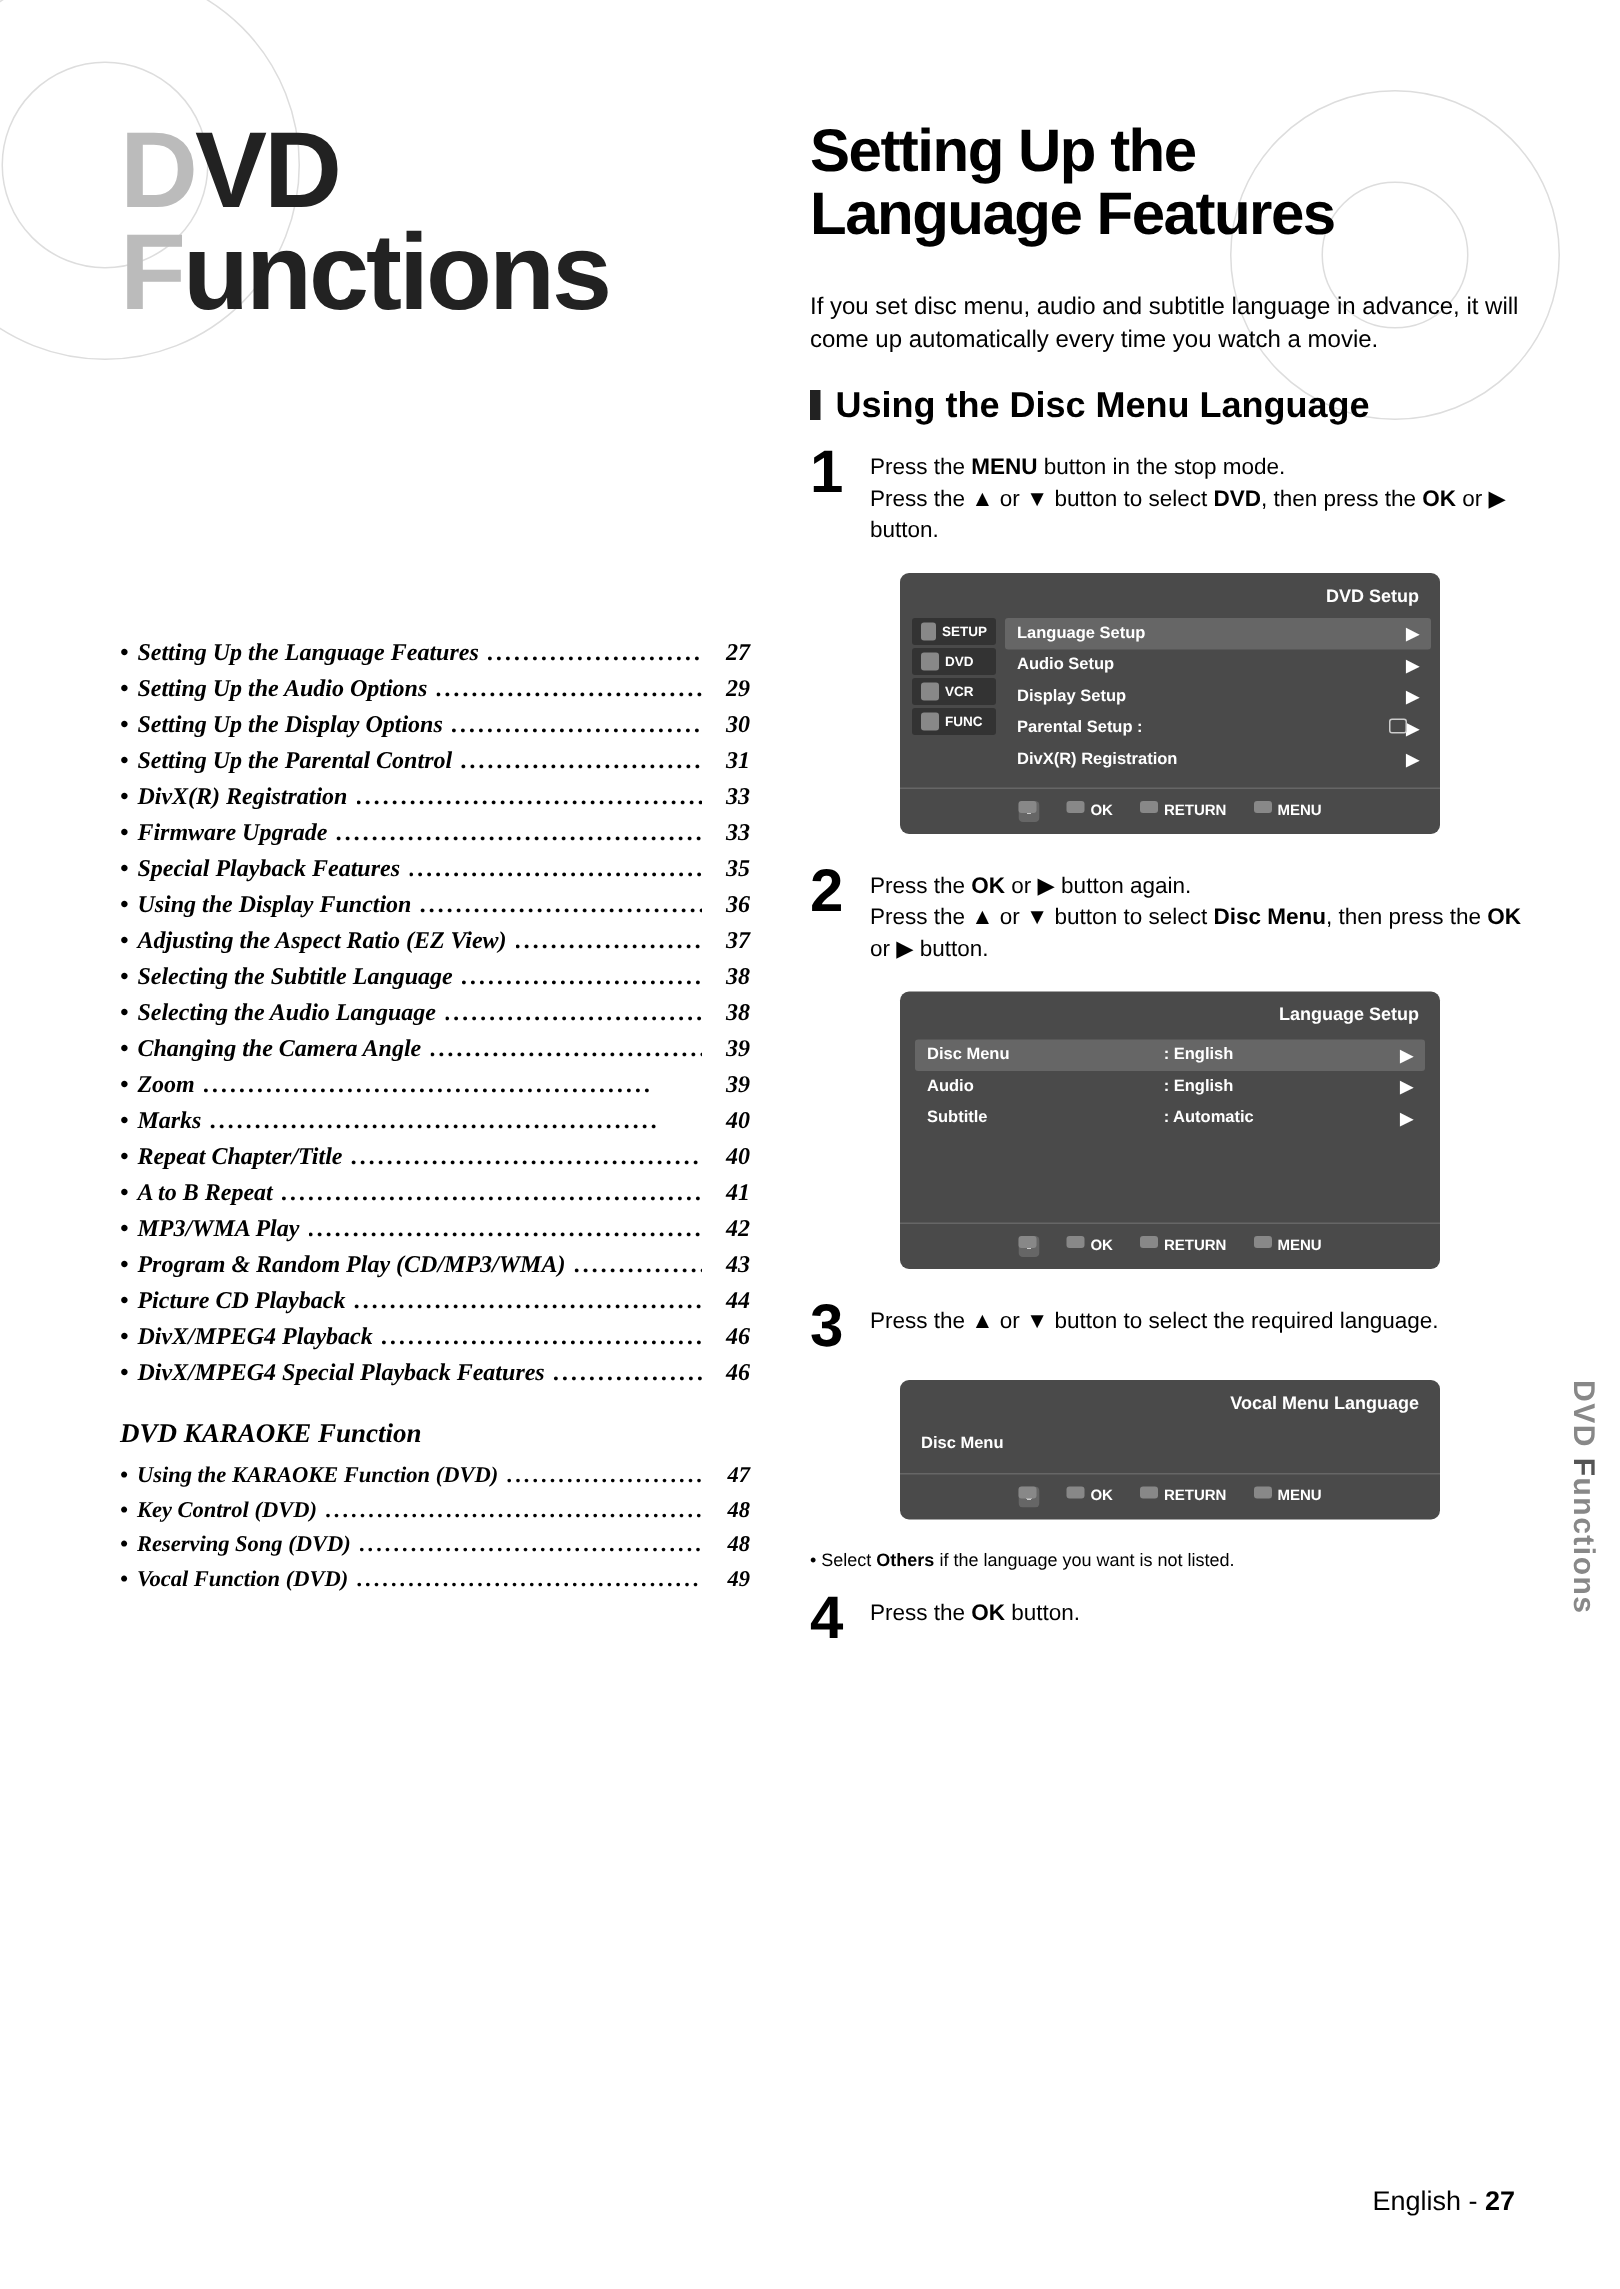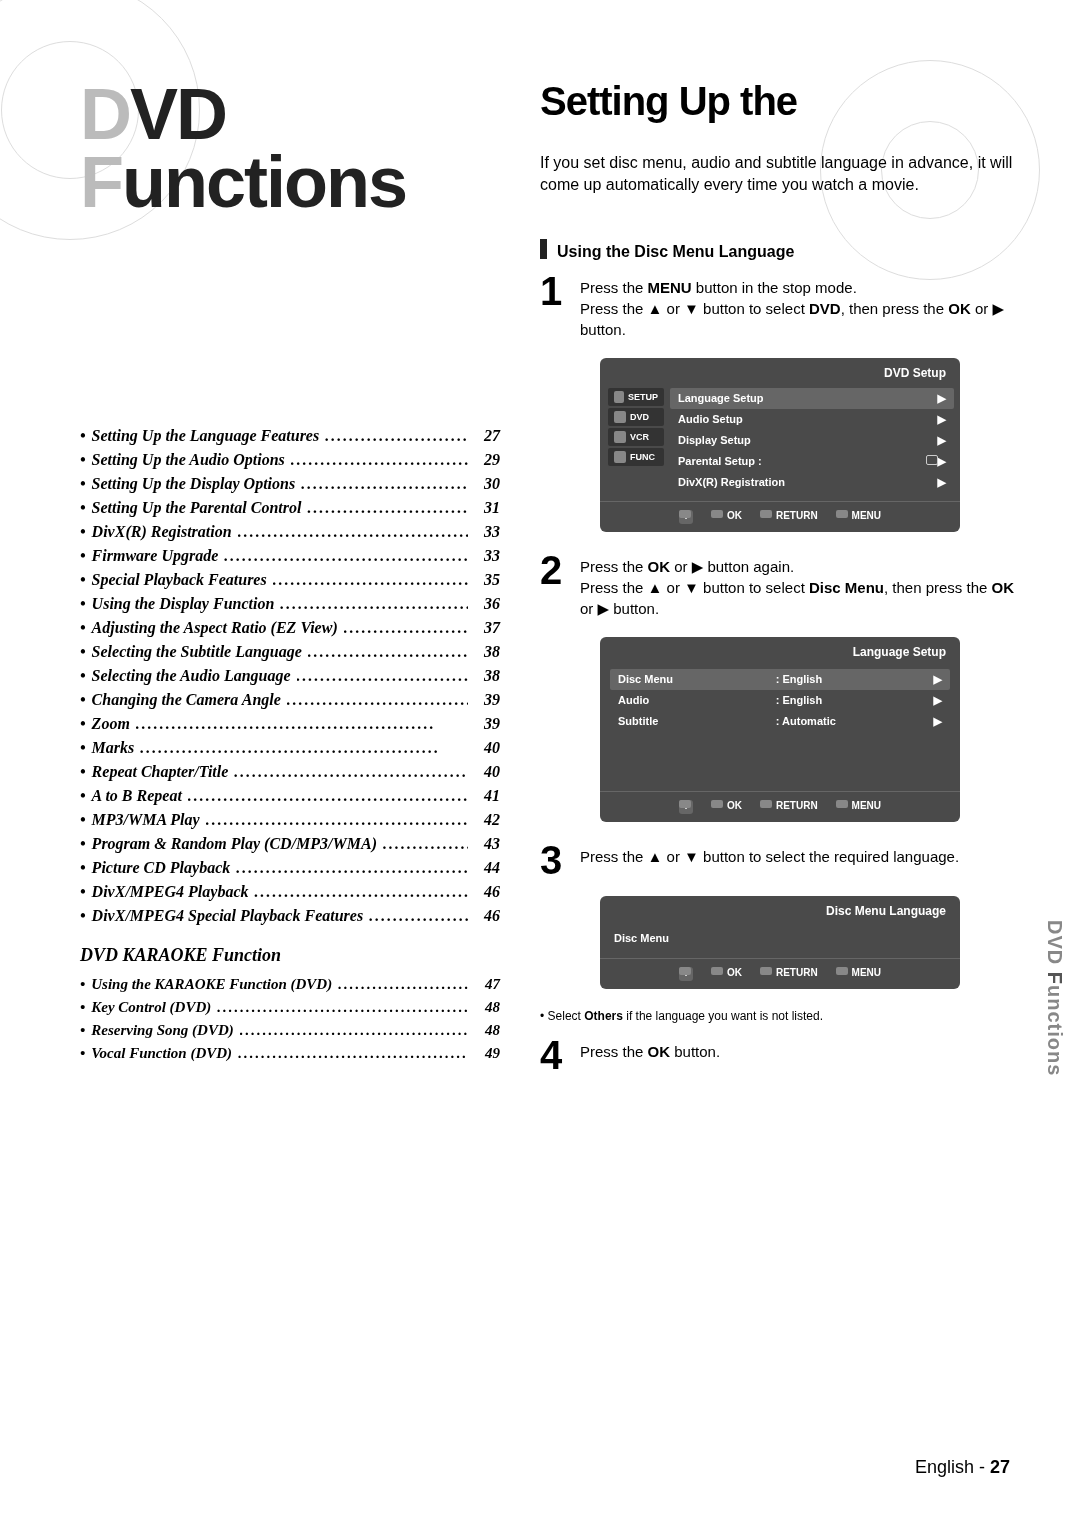--- a/index.html
+++ b/index.html
@@ -63,23 +63,23 @@
 
   .section-title {
     font-size: 40px;
     font-weight: bold;
     line-height: 1.05;
     letter-spacing: -1px;
   }
   .intro { font-size: 16px; margin-top: 30px; line-height: 1.4; }
 
   .subhead {
-    font-size: 16px;
-    font-weight: bold;
-    margin-top: 42px;
+    font-size: 24px;
+    font-weight: bold;
+    margin-top: 18px;
     margin-bottom: 12px;
   }
   .subhead::before {
     content: "";
     display: inline-block;
     width: 7px; height: 20px;
     background: #222;
     margin-right: 10px;
     vertical-align: -2px;
   }
@@ -364,20 +364,21 @@
           <span class="label">Vocal Function (DVD)</span>
           <span class="dots"></span>
           <span class="page-num">49</span>
         </div>
       </div>
   </div>
 
   <div class="right-col">
     <div class="section-title">
       <span>Setting Up the</span><br>
+      <span>Language Features</span>
     </div>
     <div class="intro">If you set disc menu, audio and subtitle language in advance, it will come up automatically every time you watch a movie.</div>
 
     <div class="subhead">Using the Disc Menu Language</div>
 
     <div class="step">
       <div class="num">1</div>
       <div class="body">
         <span>Press the </span><b>MENU</b><span> button in the stop mode.</span><br>
         <span>Press the ▲ or ▼ button to select </span><b>DVD</b><span>, then press the </span><b>OK</b><span> or ▶ button.</span>
@@ -471,21 +472,21 @@
         <span>MENU</span>
       </div>
     </div>
 
     <div class="step">
       <div class="num">3</div>
       <div class="body">Press the ▲ or ▼ button to select the required language.</div>
     </div>
 
     <div class="osd">
-      <div class="osd-title">Disc Menu Language</div>
+      <div class="osd-title">Vocal Menu Language</div>
       <div class="osd-lang-list">
         <div class="osd-lang-left">Disc Menu</div>
       </div>
       <div class="osd-footer">
         <span class="nav-ic"></span>
         <span>OK</span>
         <span>RETURN</span>
         <span>MENU</span>
       </div>
     </div>

